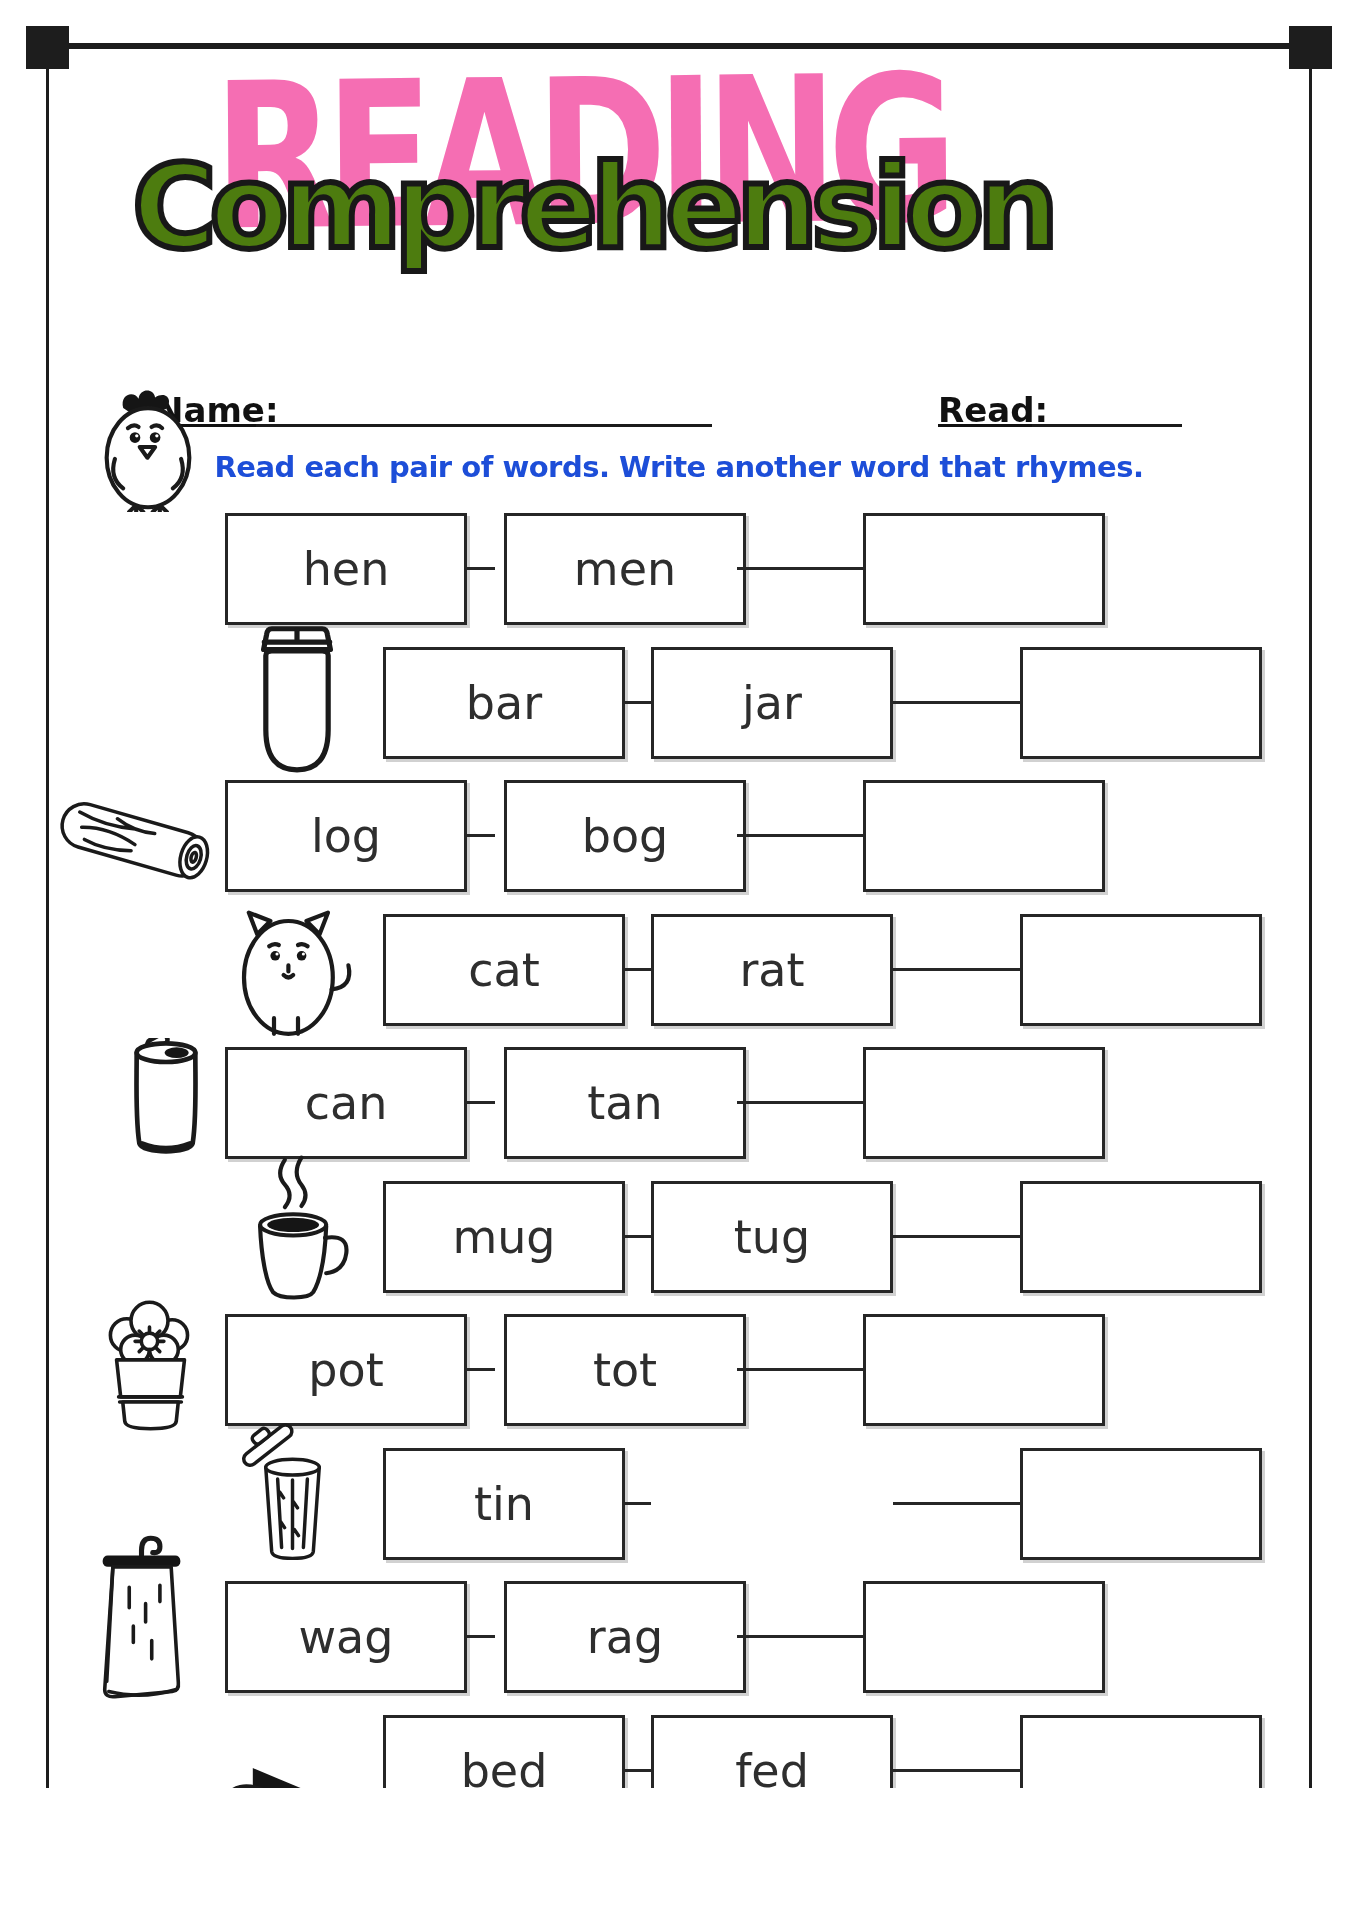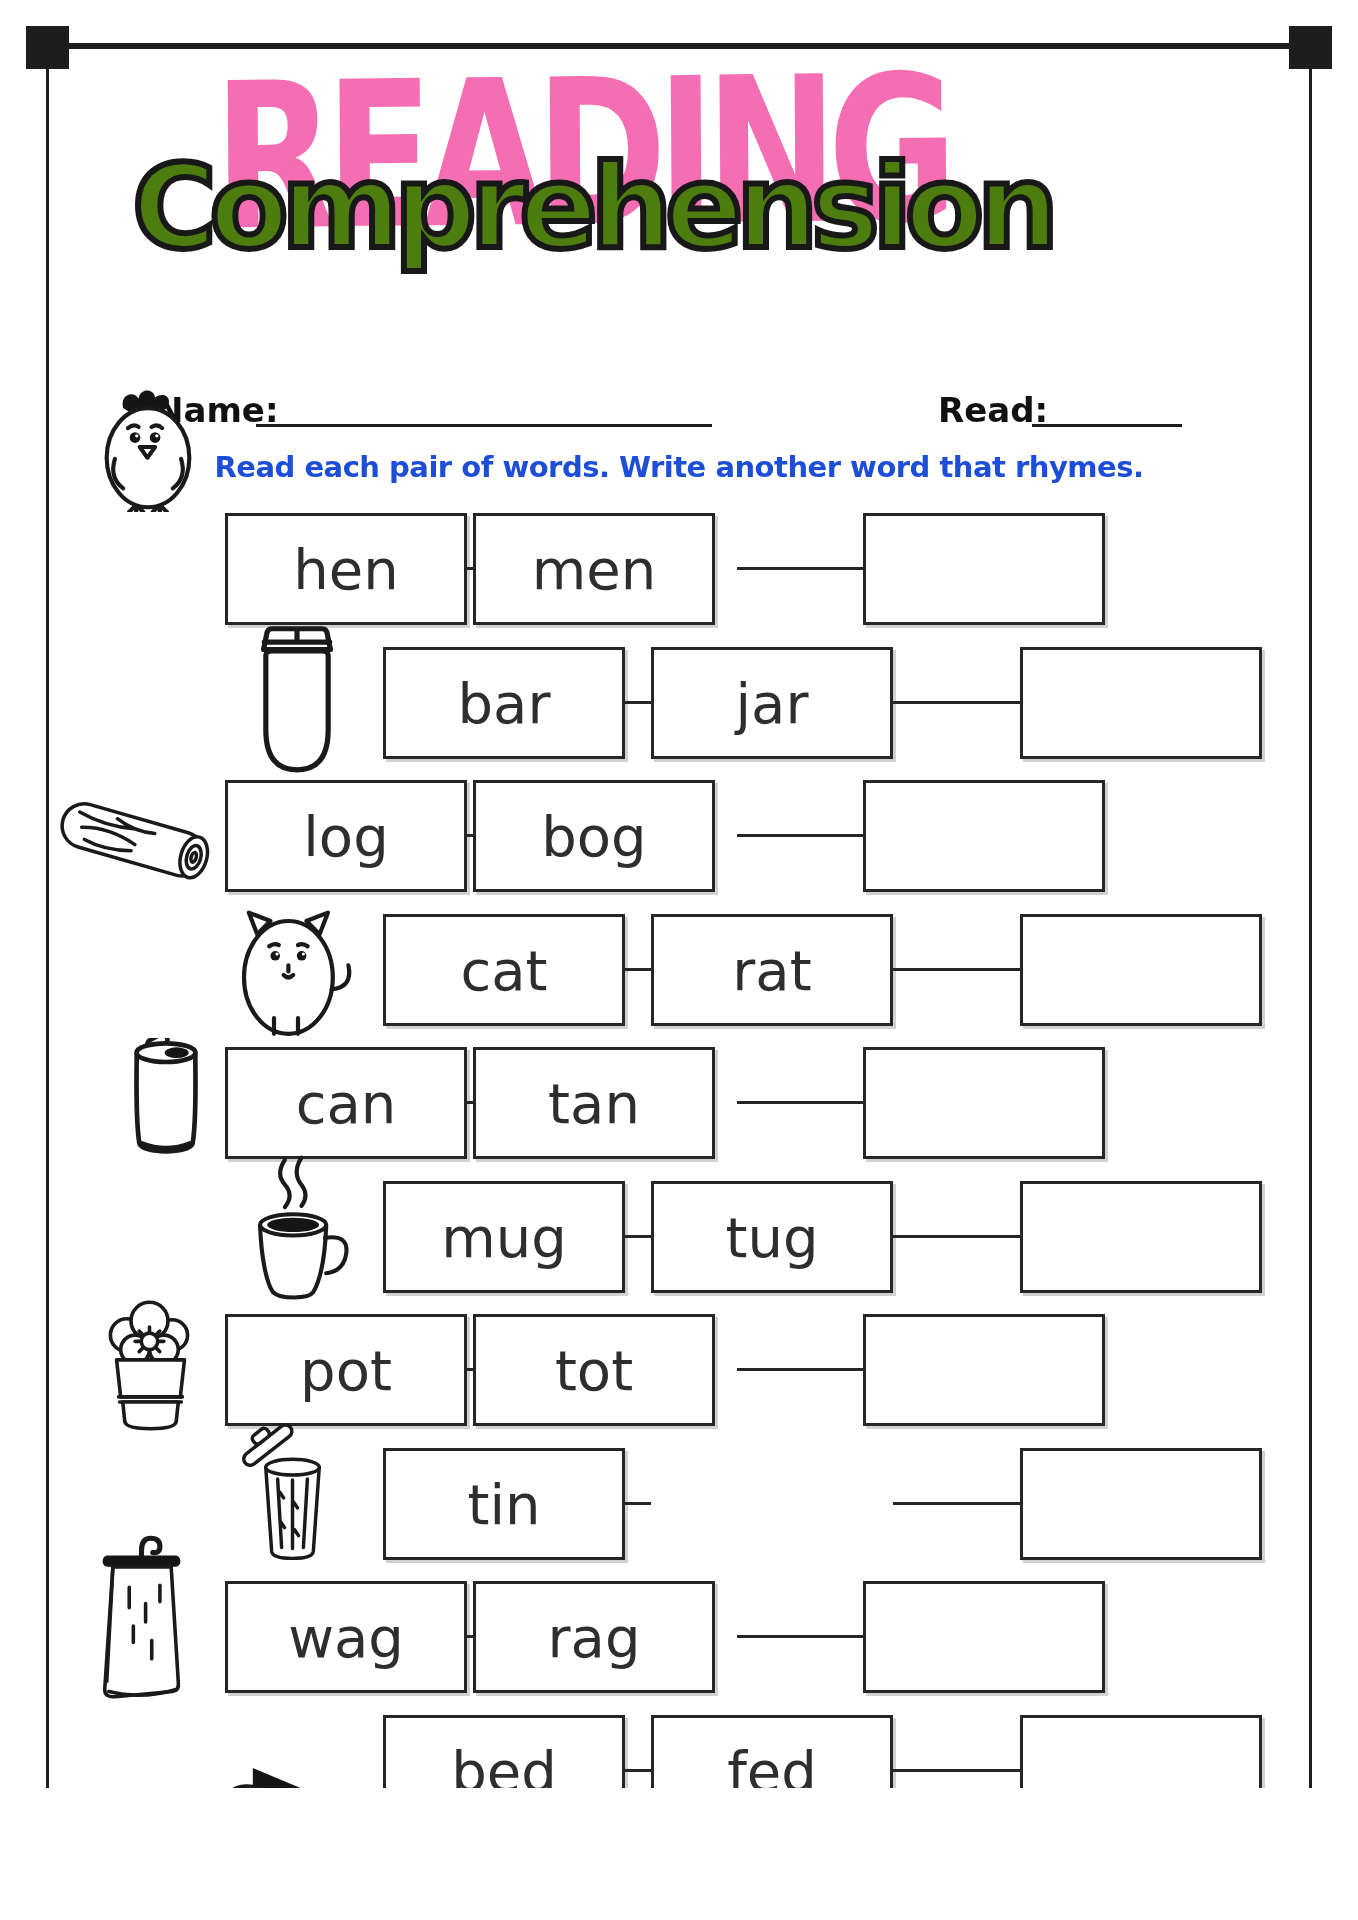--- a/index.html
+++ b/index.html
@@ -21,33 +21,33 @@
     position:absolute;left:580px;top:52px;transform:translateX(-50%) scaleY(1.28) rotate(-0.5deg);
     transform-origin:top center;font-size:158px;font-weight:bold;letter-spacing:-10px;
     color:var(--accent,#F56EB3);white-space:nowrap;z-index:1;line-height:1;
   }
   .title-comprehension{
     position:absolute;left:592px;top:150px;transform:translateX(-50%);
     font-size:115px;font-weight:bold;letter-spacing:-7px;color:#4d7c0f;
     -webkit-text-stroke:6px #181818;white-space:nowrap;z-index:2;line-height:1;
   }
   
-  .field-label{position:absolute;top:390px;font-size:34px;font-weight:bold;color:#111;}
+  .field-label{position:absolute;top:390px;font-size:34px;font-weight:bold;color:#111;text-decoration:underline;}
   .name-label{left:155px}.date-label{left:938px}
   .write-line{position:absolute;top:424px;height:3px;background:#1b1b1b;}
   .name-line{left:256px;width:456px}.date-line{left:1032px;width:150px}
   .instruction{position:absolute;left:0;top:450px;width:100%;text-align:center;
     font-size:29px;font-weight:bold;letter-spacing:-0.5px;color:#1d4ed8;}
   
   .row{position:absolute;left:0;width:100%;height:112px;}
   .wbox{position:absolute;top:0;width:242px;height:112px;background:#fff;
     border:3px solid #262626;box-shadow:3px 3px 0 rgba(0,0,0,0.18);
     display:flex;align-items:center;justify-content:center;box-sizing:border-box;}
-  .wbox span{font-size:56px;color:#2e2e2e;}
-  .row.odd  .b1{left:225px}.row.odd  .b2{left:473px}.row.odd  .b3{left:863px}
+  .wbox span{font-size:46px;color:#2e2e2e;}
+  .row.odd  .b1{left:225px}.row.odd  .b2{left:504px}.row.odd  .b3{left:863px}
   .row.even .b1{left:383px}.row.even .b2{left:651px}.row.even .b3{left:1020px}
   .conn{position:absolute;top:54px;height:3px;background:#262626;}
   .row.odd  .c1{left:467px;width:28px}.row.odd  .c2{left:737px;width:126px}
   .row.even .c1{left:625px;width:26px}.row.even .c2{left:893px;width:127px}
   .icon{position:absolute;}
   .icon svg{display:block;width:100%;height:100%;}
   .stroke{fill:none;stroke:#1a1a1a;stroke-width:3.5;stroke-linecap:round;stroke-linejoin:round;}
   .fillw{fill:#ffffff;stroke:#1a1a1a;stroke-width:3.5;stroke-linejoin:round;}
   .fillb{fill:#151515;stroke:none;}
 </style>

